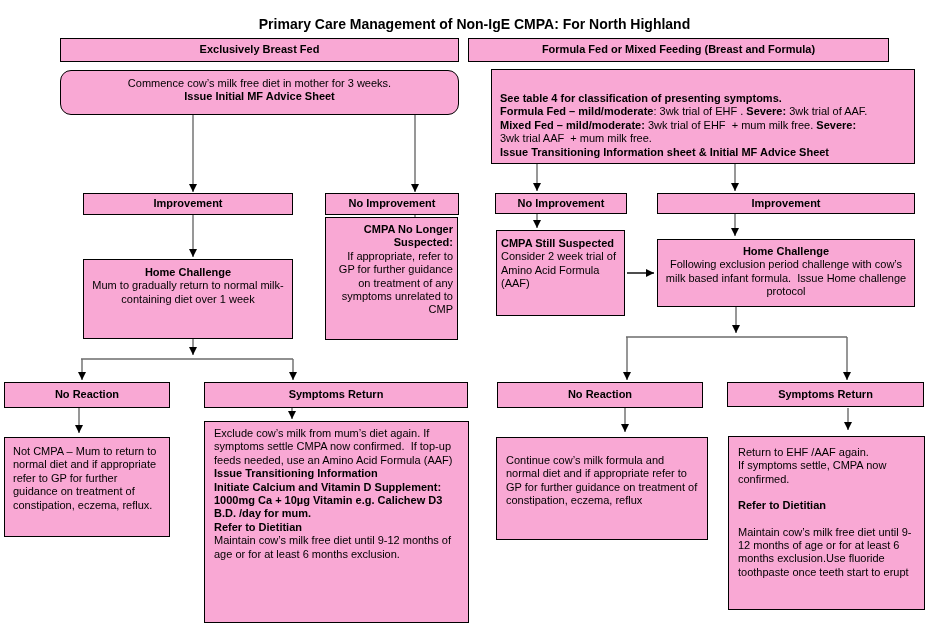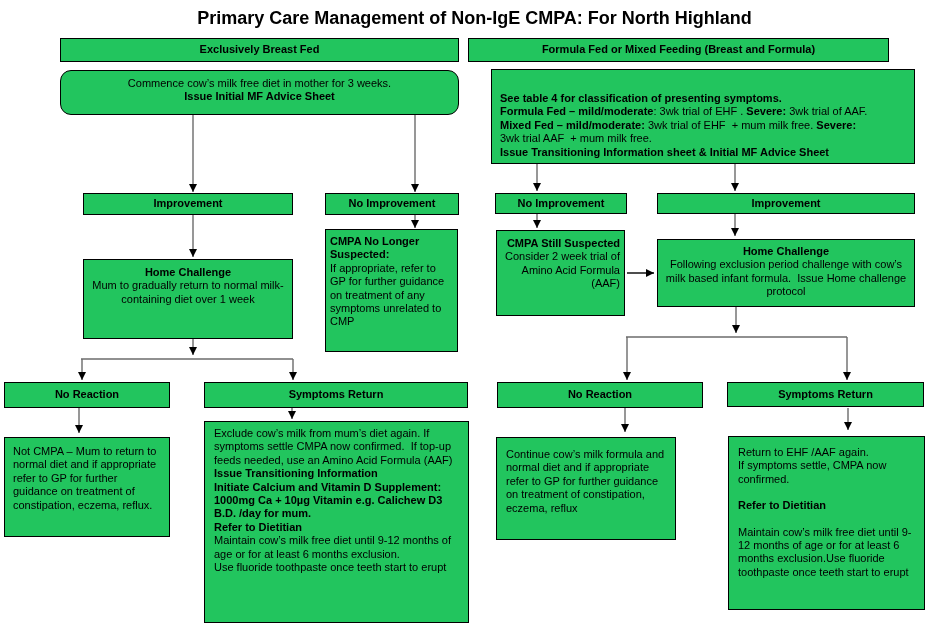--- a/index.html
+++ b/index.html
@@ -5,58 +5,58 @@
   html,body{margin:0;padding:0;background:#ffffff;}
   #canvas{
     position:relative;
     width:949px;height:634px;
     background:#ffffff;
     font-family:"Liberation Sans","DejaVu Sans",sans-serif;
     color:#000;
     overflow:hidden;
   }
   #title{
-    position:absolute;left:0;right:0;top:8px;
-    text-align:center;font-weight:bold;font-size:18px;
+    position:absolute;left:0;right:0;top:16px;
+    text-align:center;font-weight:bold;font-size:14px;
   }
   #connectors{position:absolute;left:0;top:0;width:949px;height:634px;}
   .box{
     position:absolute;box-sizing:border-box;
-    border:1.5px solid #000;background:#22c55e;
+    border:1.5px solid #000;background:#f9a8d4;
     font-size:11px;line-height:13.4px;
   }
   .hdr{
     font-weight:bold;display:flex;align-items:center;justify-content:center;
     text-align:center;
   }
   .b{font-weight:bold;}
   .t{white-space:pre-wrap;}
   .line{white-space:pre;}
   .gap{margin-top:13px;margin-bottom:13px;}
 
   #l-header{left:60px;top:38px;width:399px;height:24px;}
   #l-commence{left:60px;top:70px;width:399px;height:45px;text-align:center;padding-top:6px;border-radius:11px;}
   #l-improve{left:83px;top:193px;width:210px;height:22px;}
   #l-noimprove{left:325px;top:193px;width:134px;height:22px;}
   #l-homechal{left:83px;top:259px;width:210px;height:80px;text-align:center;padding:6px 6px 0;}
-  #l-cmpanolonger{left:325px;top:229px;width:133px;height:123px;text-align:left;padding:5px 4px 8px;}
+  #l-cmpanolonger{left:325px;top:217px;width:133px;height:123px;text-align:right;padding:5px 4px 8px;}
   #l-noreaction{left:4px;top:382px;width:166px;height:26px;}
   #l-symptret{left:204px;top:382px;width:264px;height:26px;}
   #l-notcmpa{left:4px;top:437px;width:166px;height:100px;padding:7px 8px 16px;}
   #l-exclude{left:204px;top:421px;width:265px;height:202px;padding:5px 9px 8px;}
 
   #r-header{left:468px;top:38px;width:421px;height:24px;}
   #r-class{left:491px;top:69px;width:424px;height:95px;padding:22px 8px 0;}
   #r-noimprove{left:495px;top:193px;width:132px;height:21px;}
   #r-improve{left:657px;top:193px;width:258px;height:21px;}
-  #r-cmpastill{left:496px;top:230px;width:129px;height:86px;text-align:right;padding:6px 4px 0;}
+  #r-cmpastill{left:496px;top:230px;width:129px;height:86px;text-align:left;padding:6px 4px 0;}
   #r-homechal{left:657px;top:239px;width:258px;height:68px;text-align:center;padding:5px 6px 0;}
   #r-noreaction{left:497px;top:382px;width:206px;height:26px;}
   #r-symptret{left:727px;top:382px;width:197px;height:25px;}
-  #r-continue{left:496px;top:437px;width:180px;height:103px;padding:10px 9px 0;}
+  #r-continue{left:496px;top:437px;width:212px;height:103px;padding:16px 9px 0;}
   #r-return{left:728px;top:436px;width:197px;height:174px;padding:9px 9px 0;}
 </style>
 </head>
 <body>
 
 <div id="canvas">
 
   <div id="title">Primary Care Management of Non-IgE CMPA: For North Highland</div>
 
   <svg id="connectors" viewBox="0 0 949 634">
@@ -128,21 +128,20 @@
   <div class="box" id="l-notcmpa">
     <div class="t">Not CMPA – Mum to return to normal diet and if appropriate refer to GP for further guidance on treatment of constipation, eczema, reflux.</div>
   </div>
 
   <div class="box" id="l-exclude">
     <div class="t">Exclude cow’s milk from mum’s diet again. If symptoms settle CMPA now confirmed.  If top-up feeds needed, use an Amino Acid Formula (AAF)</div>
     <div class="t b">Issue Transitioning Information</div>
     <div class="t b">Initiate Calcium and Vitamin D Supplement: 1000mg Ca + 10µg Vitamin e.g. Calichew D3 B.D. /day for mum.</div>
     <div class="t b">Refer to Dietitian</div>
     <div class="t">Maintain cow’s milk free diet until 9-12 months of age or for at least 6 months exclusion.</div>
-    <div class="t">Use fluoride toothpaste once teeth start to erupt</div>
   </div>
 
   <div class="box hdr" id="r-header">
     <span>Formula Fed or Mixed Feeding (Breast and Formula)</span>
   </div>
 
   <div class="box" id="r-class">
     <div class="line b">See table 4 for classification of presenting symptoms.</div>
     <div class="line"><span class="b">Formula Fed – mild/moderate</span><span>: 3wk trial of EHF . </span><span class="b">Severe:</span><span> 3wk trial of AAF.</span></div>
     <div class="line"><span class="b">Mixed Fed – mild/moderate:</span><span> 3wk trial of EHF  + mum milk free. </span><span class="b">Severe:</span></div>

